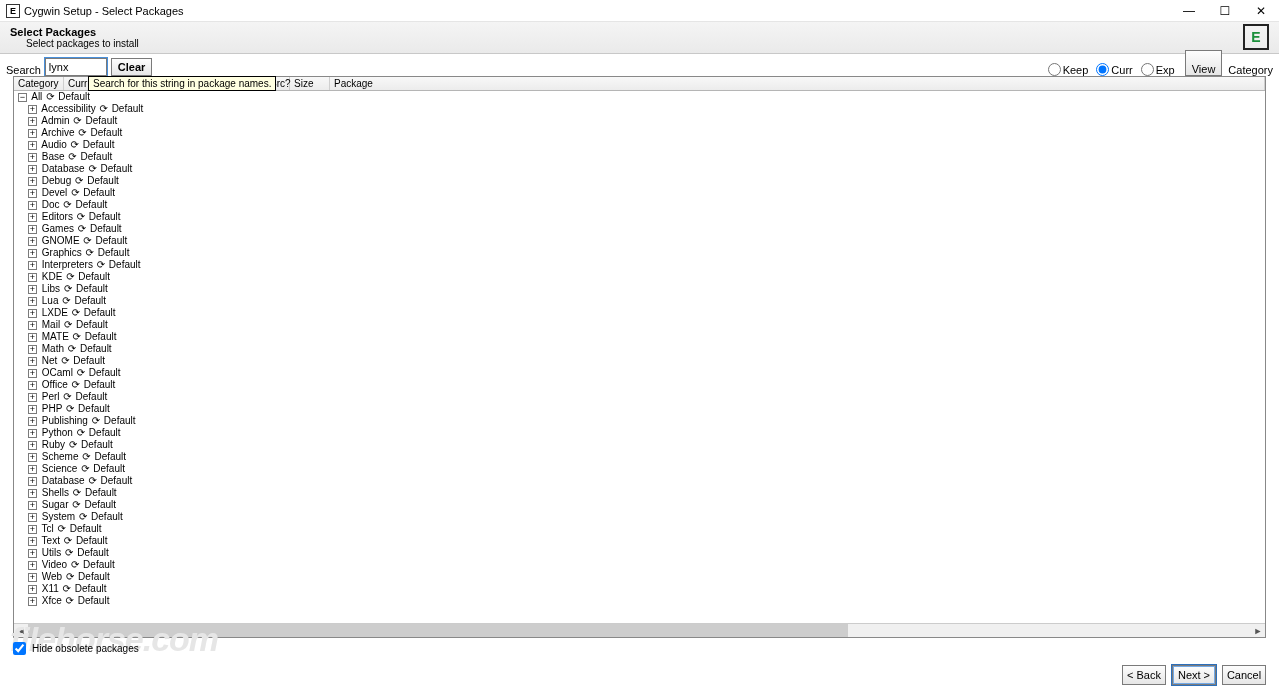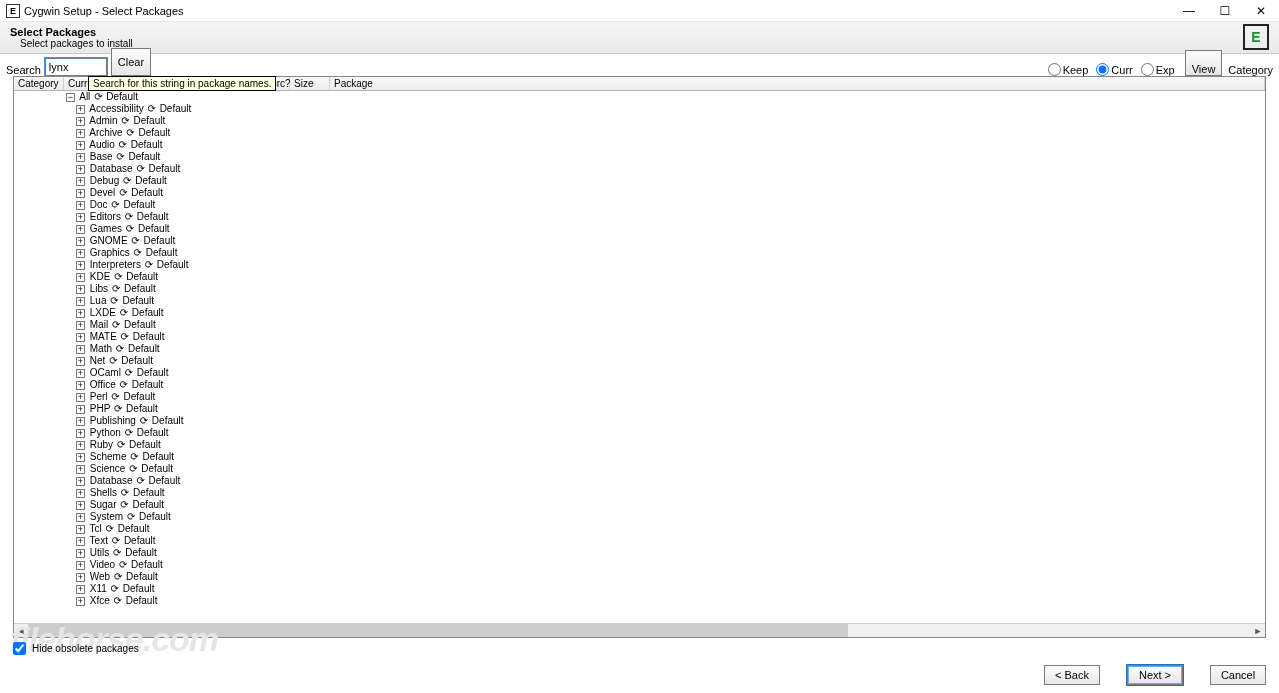--- a/index.html
+++ b/index.html
@@ -39,21 +39,21 @@
   font-size: 12px;
 }
 .header-panel {
   background: linear-gradient(#f4f4f4, #eaeaea);
   border-bottom: 1px solid #c8c8c8;
   padding: 4px 10px 4px 10px;
   height: 32px;
   position: relative;
 }
 .header-title { font-weight: bold; font-size: 11px; }
-.header-sub { font-size: 10px; margin-left: 10px; }
+.header-sub { font-size: 10px; margin-left: 16px; }
 .header-logo {
   position: absolute; right: 10px; top: 2px;
   width: 26px; height: 26px;
   border: 2px solid #222;
   display: flex; align-items: center; justify-content: center;
   font-weight: bold; color: #1a8f3a;
   font-size: 14px;
 }
 .toolbar {
   height: 22px;
@@ -66,26 +66,27 @@
 .toolbar label { font-size: 11px; }
 .search-input {
   width: 62px;
   height: 18px;
   border: 1px solid #7a7a7a;
   font-size: 11px;
   padding: 0 3px;
   outline: 1px solid #4890dc;
 }
 .btn {
-  height: 28px;
+  height: 18px;
   border: 1px solid #7a7a7a;
   background: linear-gradient(#fdfdfd,#e6e6e6);
   font-size: 11px;
   padding: 0 6px;
   cursor: pointer;
+  font-weight: bold;
 }
 .spacer { flex: 1; }
 .radio-group { display: flex; align-items: center; gap: 2px; }
 .radio-group label { margin-right: 6px; display: flex; align-items: center; gap: 2px;}
 input[type=radio] { margin: 0; }
 .view-btn {
   height: 18px; border: 1px solid #7a7a7a;
   background: linear-gradient(#fdfdfd,#e6e6e6);
   font-size: 11px; padding: 12px 6px;
 }
@@ -128,21 +129,20 @@
   top: 14px;
   bottom: 14px;
   overflow: hidden;
   font-size: 10px;
   line-height: 12px;
 }
 .tree-row {
   padding-left: 4px;
   white-space: nowrap;
   height: 12px;
-  margin-left: 48px;
 }
 .tree-row.child { padding-left: 14px; }
 .expander {
   display: inline-block;
   width: 9px; height: 9px;
   border: 1px solid #7a7a7a;
   text-align: center;
   line-height: 7px;
   font-size: 9px;
   margin-right: 2px;
@@ -197,25 +197,24 @@
   letter-spacing: -1px;
   z-index: 0;
   pointer-events: none;
 }
 .footer-btns {
   position: absolute;
   right: 0; bottom: 8px;
   display: flex; gap: 6px;
 }
 .footer-btn {
-  width: 56px; height: 20px;
+  width: 44px; height: 20px;
   border: 1px solid #7a7a7a;
   background: linear-gradient(#fdfdfd,#e6e6e6);
   font-size: 11px;
-  margin-left: 21px;
 }
 .footer-btn.default {
   outline: 1px solid #2b6fbb;
   box-shadow: 0 0 0 1px #73a9e6 inset;
 }
 </style>
 </head>
 <body>
 
 <div class="titlebar">

